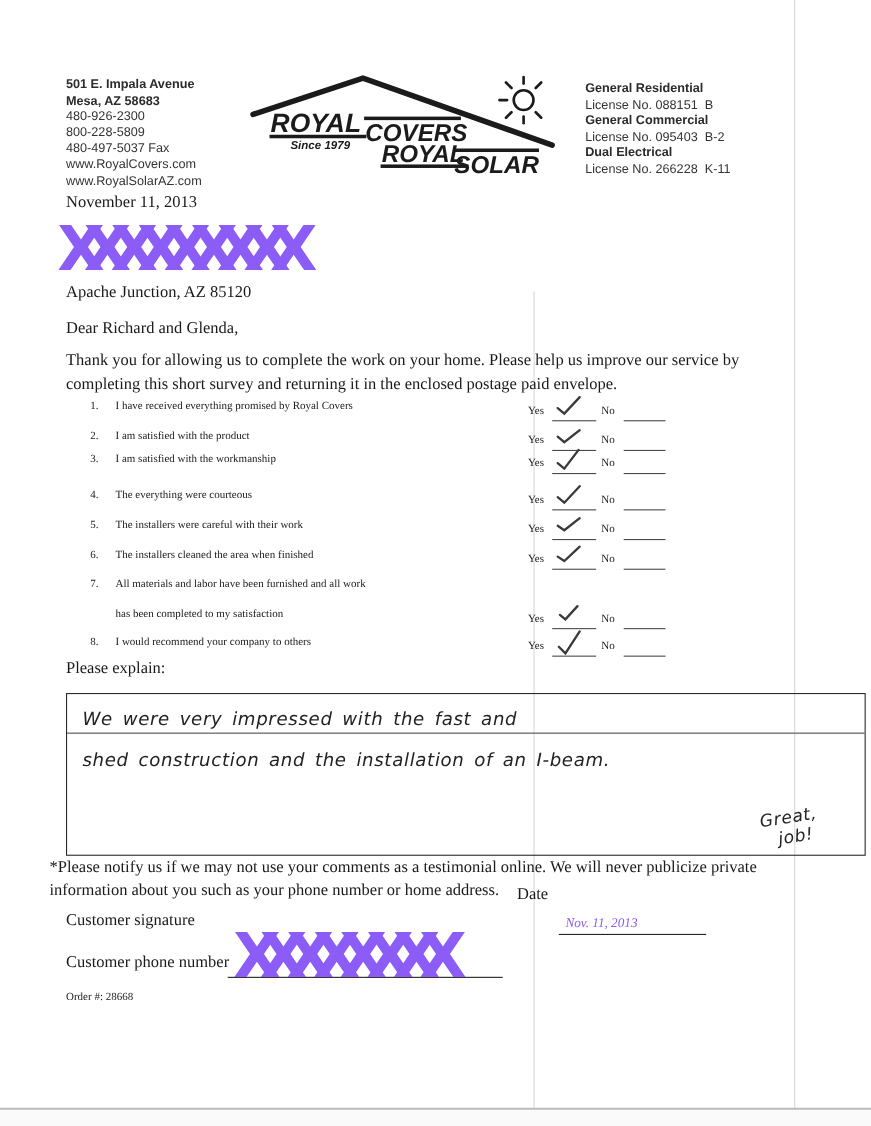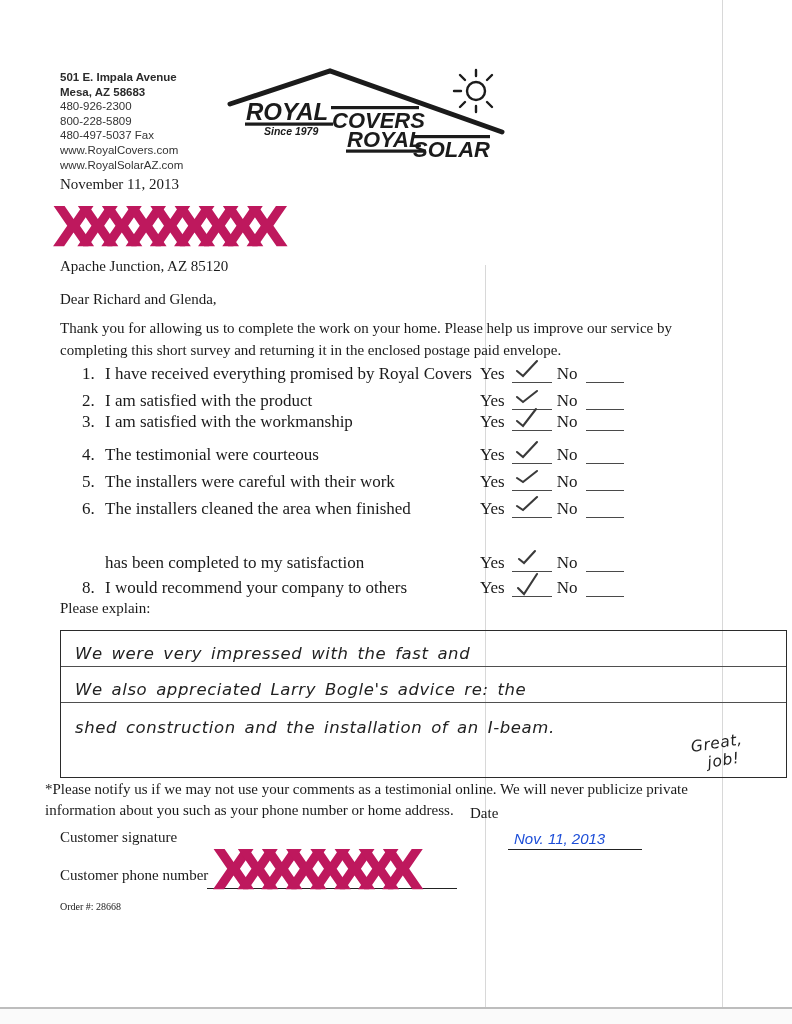--- a/index.html
+++ b/index.html
@@ -15,26 +15,26 @@
         line-height:14.6px;color:#333;}
   .addr .b{font-weight:bold;color:#2b2b2b;}
   .lic{left:532px;top:74px;font-family:"Liberation Sans",sans-serif;font-size:11.5px;
        line-height:14.6px;color:#333;}
   .lic .b{font-weight:bold;color:#2b2b2b;}
   .lic .num{white-space:pre;}
   .logo-svg{left:226px;top:56px;}
   .logo-txt{font-family:"Liberation Sans",sans-serif;font-weight:bold;font-style:italic;fill:#1b1b1b;}
   .date-line{left:60px;top:176px;font-size:15px;}
   .redact{font-family:"DejaVu Sans",sans-serif;font-weight:bold;font-size:56px;line-height:44px;
-          letter-spacing:-19px;color:#be185d;white-space:nowrap;}
+          letter-spacing:-19px;color:#8b5cf6;white-space:nowrap;}
   .city{left:60px;top:258px;font-size:15px;}
   .greeting{left:60px;top:291px;font-size:15px;}
   .intro{left:60px;top:318px;width:678px;font-size:15px;line-height:21.5px;}
   
-  .q-row{position:absolute;left:82px;right:60px;height:22px;font-size:17px;}
+  .q-row{position:absolute;left:82px;right:60px;height:22px;font-size:10px;}
   .q-num{display:inline-block;width:23px;}
   .yn{position:absolute;left:398px;top:0;display:flex;align-items:flex-end;}
   .yn-label{line-height:19px;}
   .yn-line{position:relative;display:inline-block;width:40px;height:15px;
            border-bottom:1.5px solid #4a4a4a;margin:0 5px 0 7px;}
   .yn-line.no{width:38px;margin-left:8px;}
   .yn-check{position:absolute;left:2px;top:-9px;}
   .explain{left:60px;top:600px;font-size:15px;}
   
   .cbox{left:60px;top:630px;width:727px;height:148px;border:1.5px solid #2b2b2b;box-sizing:border-box;}
@@ -46,22 +46,22 @@
   .margin-note{left:692px;top:734px;transform:rotate(-9deg);font-size:15.5px;line-height:18px;}
   .margin-note .l2{padding-left:14px;}
   
   .disclaimer{left:45px;top:779px;width:658px;font-size:15px;line-height:21px;}
   .sig-label{left:60px;top:829px;font-size:15px;}
   .sig-line{left:183px;top:822px;width:252px;height:27px;border-bottom:1.5px solid #222;}
   .script{position:absolute;left:8px;bottom:1px;font-family:"DejaVu Serif",serif;font-style:italic;
           font-size:21px;white-space:pre;color:#1e1e1e;}
   .date-label{left:470px;top:805px;font-size:15px;}
   .sig-date-line{left:508px;top:822px;width:134px;height:27px;border-bottom:1.5px solid #222;}
-  .script-sm{position:absolute;left:6px;bottom:2px;font-family:Liberation Sans, sans-serif;font-style:italic;
-             font-size:15px;white-space:pre;color:#1d4ed8;}
+  .script-sm{position:absolute;left:6px;bottom:2px;font-family:Liberation Serif, serif;font-style:italic;
+             font-size:12px;white-space:pre;color:#8b5cf6;}
   .phone-label{left:60px;top:867px;font-size:15px;}
   .phone-line{left:207px;top:862px;width:250px;height:26px;border-bottom:1.5px solid #222;}
   .phone-redact{left:212px;top:848px;}
   .order{left:60px;top:901px;font-size:10px;}
   .watermark{right:26px;top:983px;font-family:"Liberation Sans",sans-serif;font-size:20px;
              color:#161616;letter-spacing:0.2px;}
 </style>
 </head>
 <body>
 
@@ -98,20 +98,28 @@
     <rect x="19" y="66.5" width="88" height="3.2" fill="#1b1b1b"></rect>
     <text class="logo-txt" x="38" y="79" font-size="10.5">Since 1979</text>
     <rect x="105" y="50" width="88" height="3.2" fill="#1b1b1b"></rect>
     <text class="logo-txt" x="106" y="72" font-size="22">COVERS</text>
     <text class="logo-txt" x="121" y="91" font-size="22">ROYAL</text>
     <rect x="120" y="93.5" width="80" height="3.2" fill="#1b1b1b"></rect>
     <rect x="186" y="79" width="78" height="3.2" fill="#1b1b1b"></rect>
     <text class="logo-txt" x="187" y="101" font-size="22">SOLAR</text>
   </svg>
 
+  <div class="abs lic">
+    <div class="b">General Residential</div>
+    <div class="num">License No. 088151  B</div>
+    <div class="b">General Commercial</div>
+    <div class="num">License No. 095403  B-2</div>
+    <div class="b">Dual Electrical</div>
+    <div class="num">License No. 266228  K-11</div>
+  </div>
 
   <div class="abs date-line">November 11, 2013</div>
 
   <div class="abs redact" style="left:52px;top:205px;">XXXXXXXXX</div>
 
   <div class="abs city">Apache Junction, AZ 85120</div>
 
   <div class="abs greeting">Dear Richard and Glenda,</div>
 
   <div class="abs intro">Thank you for allowing us to complete the work on your home.  Please help us improve our service by completing this short survey and returning it in the enclosed postage paid envelope.</div>
@@ -152,21 +160,21 @@
           <svg class="yn-check" width="26" height="22">
             <path d="M3,15 L9,20 L22,3" fill="none" stroke="#3a3a3a" stroke-width="2.1" stroke-linecap="round"></path>
           </svg>
         </span>
       <span class="yn-label">No</span>
       <span class="yn-line no"></span>
     </span>
   </div>
 
   <div class="q-row" style="top:445px;">
-    <span class="q-num">4.</span><span>The testimonial were courteous</span>
+    <span class="q-num">4.</span><span>The everything were courteous</span>
     <span class="yn">
       <span class="yn-label">Yes</span>
       <span class="yn-line">
           <svg class="yn-check" width="26" height="20">
             <path d="M3,13 L9,18 L23,3" fill="none" stroke="#3a3a3a" stroke-width="2.1" stroke-linecap="round"></path>
           </svg>
         </span>
       <span class="yn-label">No</span>
       <span class="yn-line no"></span>
     </span>
@@ -193,20 +201,23 @@
       <span class="yn-line">
           <svg class="yn-check" width="26" height="20">
             <path d="M3,13 L9,17 L23,4" fill="none" stroke="#3a3a3a" stroke-width="2.1" stroke-linecap="round"></path>
           </svg>
         </span>
       <span class="yn-label">No</span>
       <span class="yn-line no"></span>
     </span>
   </div>
 
+  <div class="q-row" style="top:526px;">
+    <span class="q-num">7.</span><span>All materials and labor have been furnished and all work</span>
+  </div>
 
   <div class="q-row" style="top:553px;">
     <span class="q-num"></span><span>has been completed to my satisfaction</span>
     <span class="yn">
       <span class="yn-label">Yes</span>
       <span class="yn-line">
           <svg class="yn-check" width="26" height="20">
             <path d="M5,12 L10,16 L21,4" fill="none" stroke="#3a3a3a" stroke-width="2.1" stroke-linecap="round"></path>
           </svg>
         </span>
@@ -228,23 +239,20 @@
       <span class="yn-line no"></span>
     </span>
   </div>
 
   <div class="abs explain">Please explain:</div>
 
   <div class="abs cbox">
     <div class="row">
         <span class="hand">We were very impressed with the fast and</span>
       </div>
-    <div class="row">
-        <span class="hand">We also appreciated Larry Bogle's advice re: the</span>
-      </div>
     <div class="row last">
         <span class="hand">shed construction and the installation of an I-beam.</span>
       </div>
   </div>
 
   <div class="abs margin-note hand">
     <div>Great,</div>
     <div class="l2">job!</div>
   </div>
 

